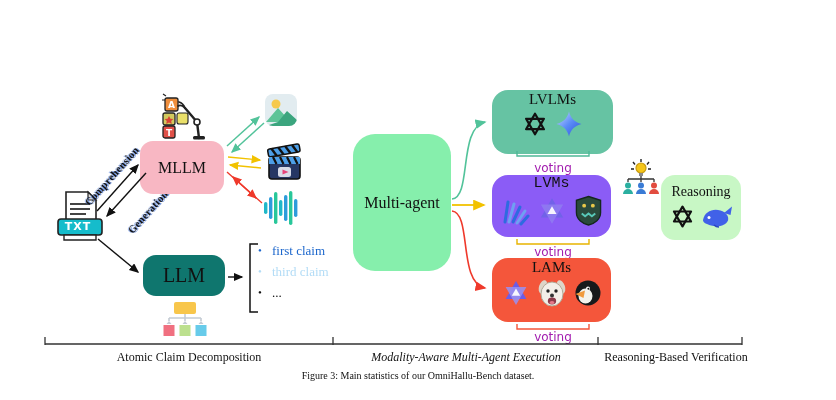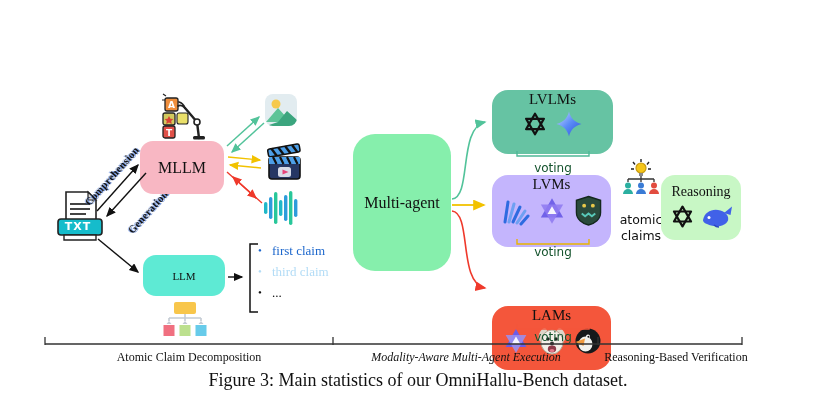--- a/index.html
+++ b/index.html
@@ -4,50 +4,50 @@
 <style>
   html,body{margin:0;padding:0;background:#fff;}
   #canvas{position:relative;width:836px;height:400px;background:#fff;overflow:hidden;
           font-family:"Liberation Serif",serif;color:#111;}
   svg{display:block;}
   .overlay{position:absolute;left:0;top:0;z-index:3;pointer-events:none;}
 
   
   .box{position:absolute;border-radius:13px;display:flex;align-items:center;justify-content:center;z-index:2;}
   .box-mllm{left:140px;top:141px;width:84px;height:53px;background:#F8B7C3;font-size:16px;}
-  .box-llm{left:143px;top:255px;width:82px;height:41px;background:#5eead4;font-size:11px;}
+  .box-llm{left:143px;top:255px;width:82px;height:41px;background:#0f766e;font-size:20px;}
   .box-multiagent{left:353px;top:134px;width:98px;height:137px;background:#86efac;border-radius:22px;font-size:16px;}
   .agent-box{position:absolute;border-radius:16px;display:flex;flex-direction:column;align-items:center;z-index:2;box-sizing:border-box;}
   .agent-title{font-size:15px;line-height:18px;}
   .icon-row{display:flex;align-items:center;gap:7px;margin-top:2px;}
   .box-lvlms{left:492px;top:90px;width:121px;height:64px;background:#66C3A3;}
-  .box-lvms{left:492px;top:175px;width:119px;height:72px;background:#c4b5fd;}
-  .box-lams{left:492px;top:258px;width:119px;height:64px;background:#F4563B;margin-top:48px;}
+  .box-lvms{left:492px;top:175px;width:119px;height:62px;background:#8b5cf6;font-family:Liberation Mono, monospace;}
+  .box-lams{left:492px;top:258px;width:119px;height:64px;background:#F4563B;}
   .box-reasoning{left:661px;top:175px;width:80px;height:65px;background:#C8F7C5;border-radius:14px;}
   .box-reasoning .agent-title{font-size:14px;margin-top:8px;}
 
-  .voting{position:absolute;z-index:2;font-family:"DejaVu Sans",sans-serif;font-size:12px;color:#14532d;
+  .voting{position:absolute;z-index:2;font-family:"DejaVu Sans",sans-serif;font-size:12px;color:#a21caf;
           width:70px;text-align:center;}
   .rot-label{position:absolute;z-index:2;font-size:10.5px;font-weight:bold;letter-spacing:.3px;color:#101010;
              text-shadow:1px 1px 0 rgba(60,110,215,.65), -1px -1px 0 rgba(60,110,215,.45);
              transform:translate(-50%,-50%) rotate(-48deg);white-space:nowrap;}
   .claims{position:absolute;left:258px;top:240px;z-index:2;font-size:13px;}
   .claim{height:21px;line-height:21px;white-space:nowrap;}
   .claim .bullet{display:inline-block;width:14px;font-size:11px;vertical-align:1px;}
   .c1{color:#1b66cc;} .c2{color:#55a9e8;} .c3{color:#b3dcf6;} .c4{color:#111;}
   .c4 .bullet{color:#111;}
 
   .txt-banner-label{position:absolute;left:58px;top:220px;width:40px;text-align:center;z-index:3;
     font-family:"DejaVu Sans",sans-serif;font-weight:bold;font-size:11px;color:#fff;letter-spacing:1px;}
 
   .atomic-claims{position:absolute;left:616px;top:212px;width:50px;text-align:center;z-index:2;
     font-family:"DejaVu Sans",sans-serif;font-size:12.5px;line-height:16px;color:#111;}
 
   .stage-label{position:absolute;top:350px;z-index:2;font-size:12px;text-align:center;white-space:nowrap;transform:translateX(-50%);}
-  .caption{position:absolute;left:0;top:370px;width:836px;text-align:center;font-size:18px;z-index:2;}
+  .caption{position:absolute;left:0;top:370px;width:836px;text-align:center;font-size:10px;z-index:2;}
   .icon{position:absolute;z-index:2;}
 </style>
 </head>
 <body>
 
 <div id="canvas">
 
   <svg class="overlay" width="836" height="400" viewBox="0 0 836 400">
     <defs>
       <marker id="mBlack" markerWidth="8" markerHeight="8" refX="6" refY="3" orient="auto">
@@ -299,24 +299,20 @@
       <g>
         <circle cx="8" cy="27.5" r="3" fill="#2BAFA0"></circle>
           <path d="M3 36 a5 5 0 0 1 10 0 Z" fill="#2BAFA0"></path>
         <circle cx="21" cy="27.5" r="3" fill="#3A7BD5"></circle>
           <path d="M16 36 a5 5 0 0 1 10 0 Z" fill="#3A7BD5"></path>
         <circle cx="34" cy="27.5" r="3" fill="#E24C3F"></circle>
           <path d="M29 36 a5 5 0 0 1 10 0 Z" fill="#E24C3F"></path>
       </g>
     </svg>
   </div>
-  <div class="atomic-claims">
-    <div>atomic</div>
-    <div>claims</div>
-  </div>
 
   <div class="agent-box box-reasoning">
     <div class="agent-title">Reasoning</div>
     <div class="icon-row" style="gap:5px;">
       <span>
         <svg width="25" height="25" viewBox="0 0 24 24">
           <path d="M12 2.5 L20.2 16.8 H3.8 Z" fill="none" stroke="#111" stroke-width="2.1" stroke-linejoin="round"></path>
           <path d="M12 21.5 L3.8 7.2 H20.2 Z" fill="none" stroke="#111" stroke-width="2.1" stroke-linejoin="round"></path>
         </svg>
       </span>

